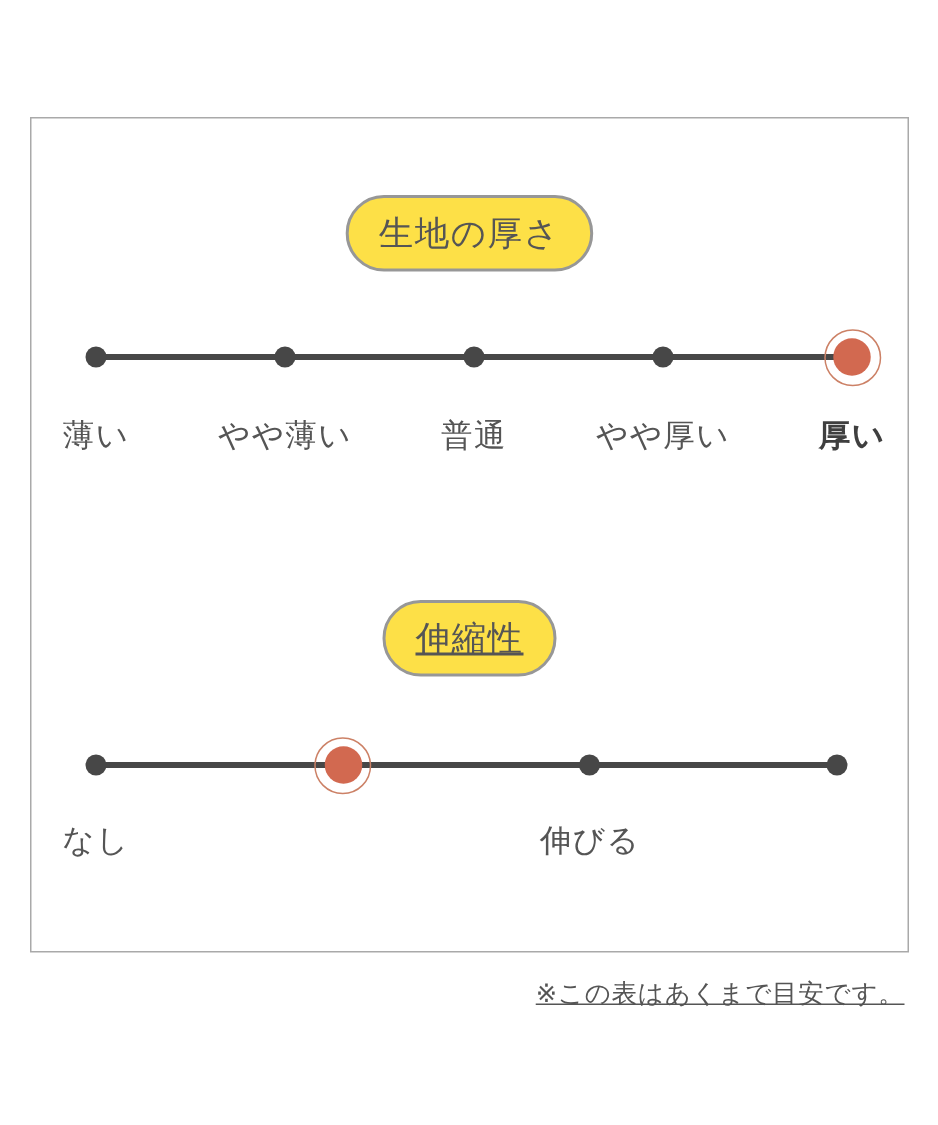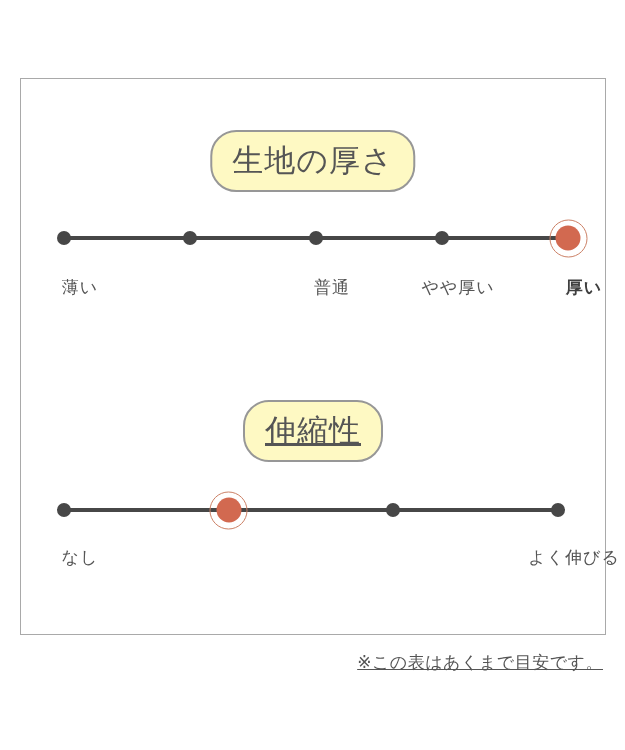--- a/index.html
+++ b/index.html
@@ -21,25 +21,25 @@
     border: 1px solid var(--border, #a9a9a9);
     background: #ffffff;
   }
   .pill {
     position: absolute;
     left: 50%;
     transform: translateX(-50%);
     border: 2px solid #979797;
     border-radius: 26px;
     padding: 8px 20px;
-    font-size: 31px;
+    font-size: 23px;
     letter-spacing: 1px;
     color: var(--text, #555555);
     white-space: nowrap;
-    background: #fef9c3;
+    background: #fde047;
   }
   .scale-0 .pill { top: 51px; }
   .scale-1 .pill { top: 321px; text-decoration: underline; }
   .track { position: absolute; height: 0; }
   .scale-0 .track { left: 43px; width: 504px; top: 159px; }
   .scale-1 .track { left: 43px; width: 494px; top: 431px; }
   .line {
     position: absolute;
     left: 0; right: 0; top: -2px;
     height: 4px;
@@ -68,24 +68,23 @@
     border-radius: 50%;
     transform: translate(-50%, -50%);
   }
   .labels { position: absolute; height: 30px; }
   .scale-0 .labels { left: 43px; width: 504px; top: 197px; }
   .scale-1 .labels { left: 43px; width: 494px; top: 467px; }
   .label {
     position: absolute;
     transform: translateX(-50%);
     white-space: nowrap;
-    font-size: 17px;
+    font-size: 21px;
     letter-spacing: 1px;
     color: var(--text, #555555);
-    margin-left: 16px;
   }
   .label.selected { font-weight: 700; color: #3f3f3f; }
   .footnote {
     position: absolute;
     right: 22px;
     top: 651px;
     font-size: 17px;
     letter-spacing: 0.5px;
     color: var(--text, #555555);
     white-space: nowrap;
@@ -105,39 +104,40 @@
       <div class="track">
         <div class="line"></div>
       <div class="dot" style="left: 0%;"></div>
           <div class="dot" style="left: 25%;"></div>
           <div class="dot" style="left: 50%;"></div>
           <div class="dot" style="left: 75%;"></div>
           <div class="dot selected" style="left: 100%;"></div>
         </div>
       <div class="labels">
           <div class="label" style="left: 0%;">薄い</div>
+          <div class="label" style="left: 25%;">やや薄い</div>
           <div class="label" style="left: 50%;">普通</div>
           <div class="label" style="left: 75%;">やや厚い</div>
           <div class="label selected" style="left: 100%;">厚い</div>
         </div>
     </section>
 
     <section class="scale scale-1">
       <div class="pill">
         <span>伸縮性</span>
       </div>
       <div class="track">
         <div class="line"></div>
       <div class="dot" style="left: 0%;"></div>
           <div class="dot selected" style="left: 33.3333%;"></div>
           <div class="dot" style="left: 66.6667%;"></div>
           <div class="dot" style="left: 100%;"></div>
         </div>
       <div class="labels">
           <div class="label" style="left: 0%; text-align: right;">なし</div>
-          <div class="label" style="left: 100%;">よく伸びる</div>
+          <div class="label" style="left: 66.6667%;">伸びる</div>
         </div>
     </section>
 
   </div>
 
   <div class="footnote">※この表はあくまで目安です。</div>
 </div>
 
 </body></html>

